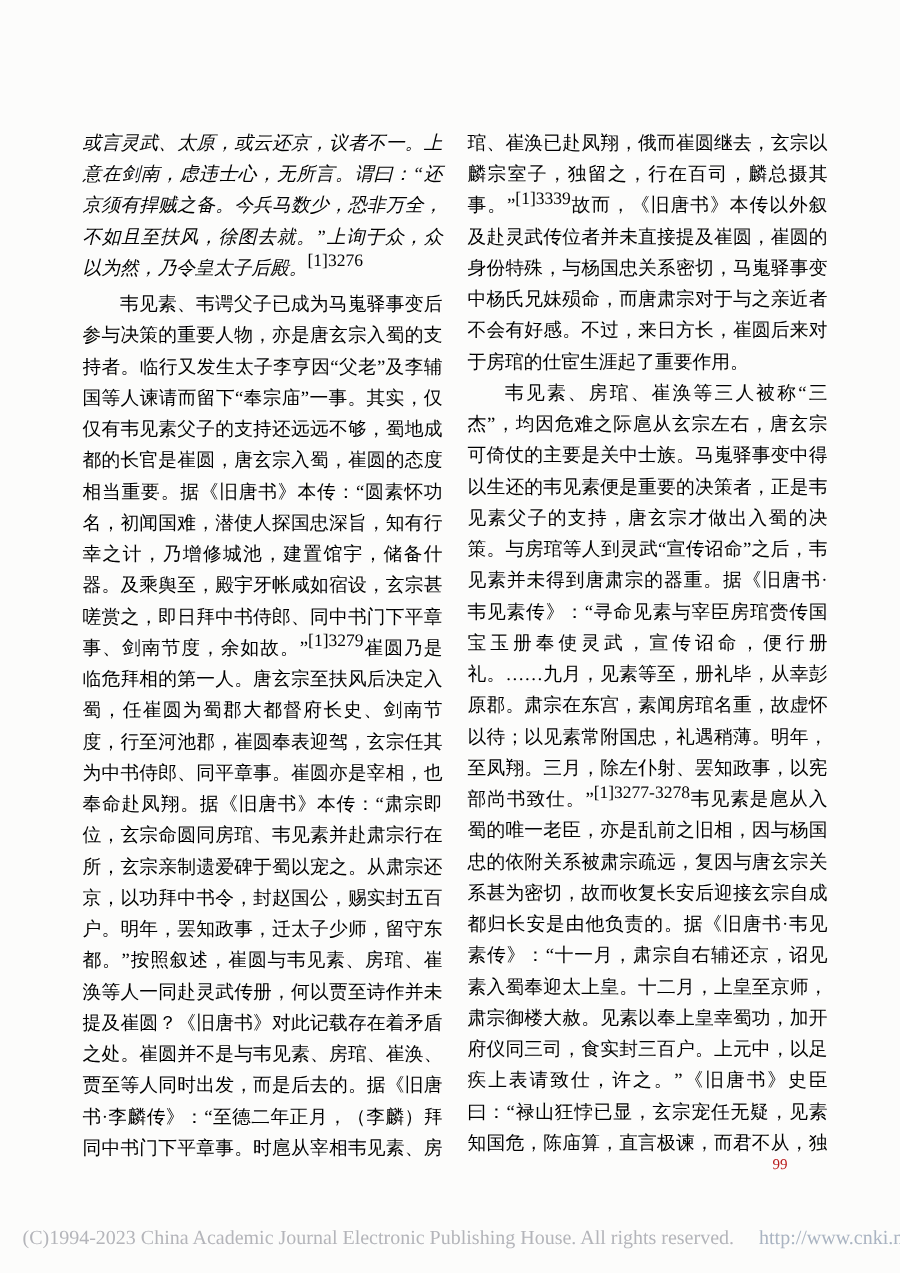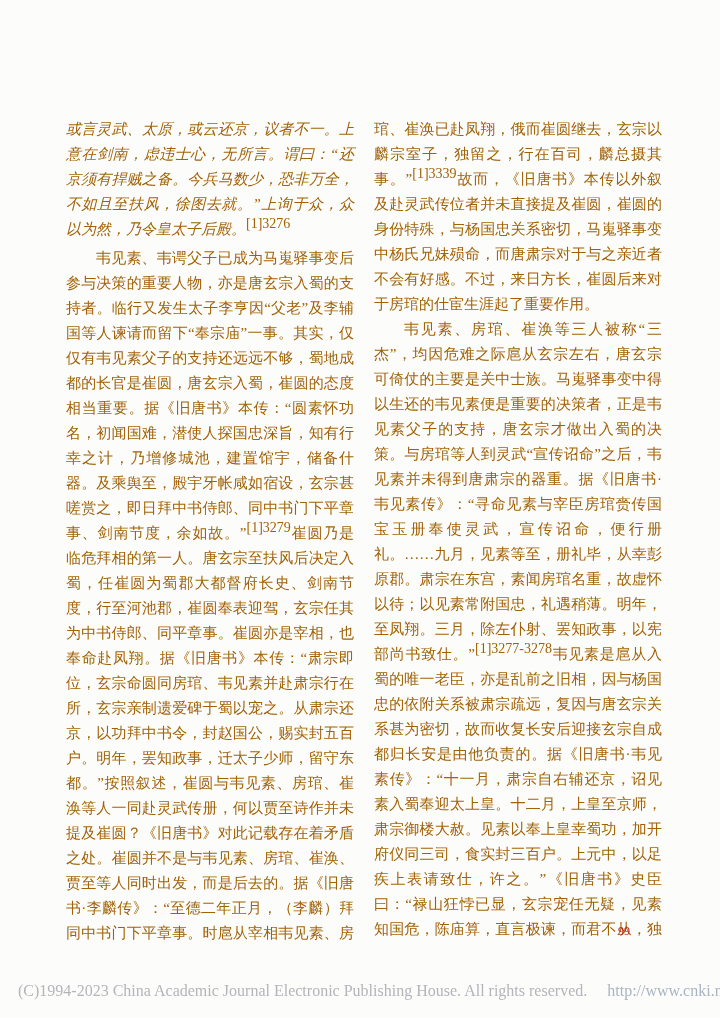--- a/index.html
+++ b/index.html
@@ -10,30 +10,30 @@
     width: 720px;
     height: 1018px;
     position: relative;
     background: #fcfcfb;
     overflow: hidden;
     font-family: "Liberation Serif", "DejaVu Serif", serif;
   }
   .article-body {
     position: absolute;
     left: 66px;
-    top: 117px;
+    top: 103px;
     width: 596px;
     height: 833px;
     column-count: 2;
     column-gap: 20px;
     column-fill: auto;
     overflow: hidden;
     font-size: 15px;
     line-height: 25px;
-    color: #a16207;
+    color: #000000;
     text-align: justify;
     text-justify: inter-character;
   }
   .article-body p {
     margin: 0;
   }
   p.block-quote {
     font-style: italic;
     margin-bottom: 4px;
     text-indent: 0;

